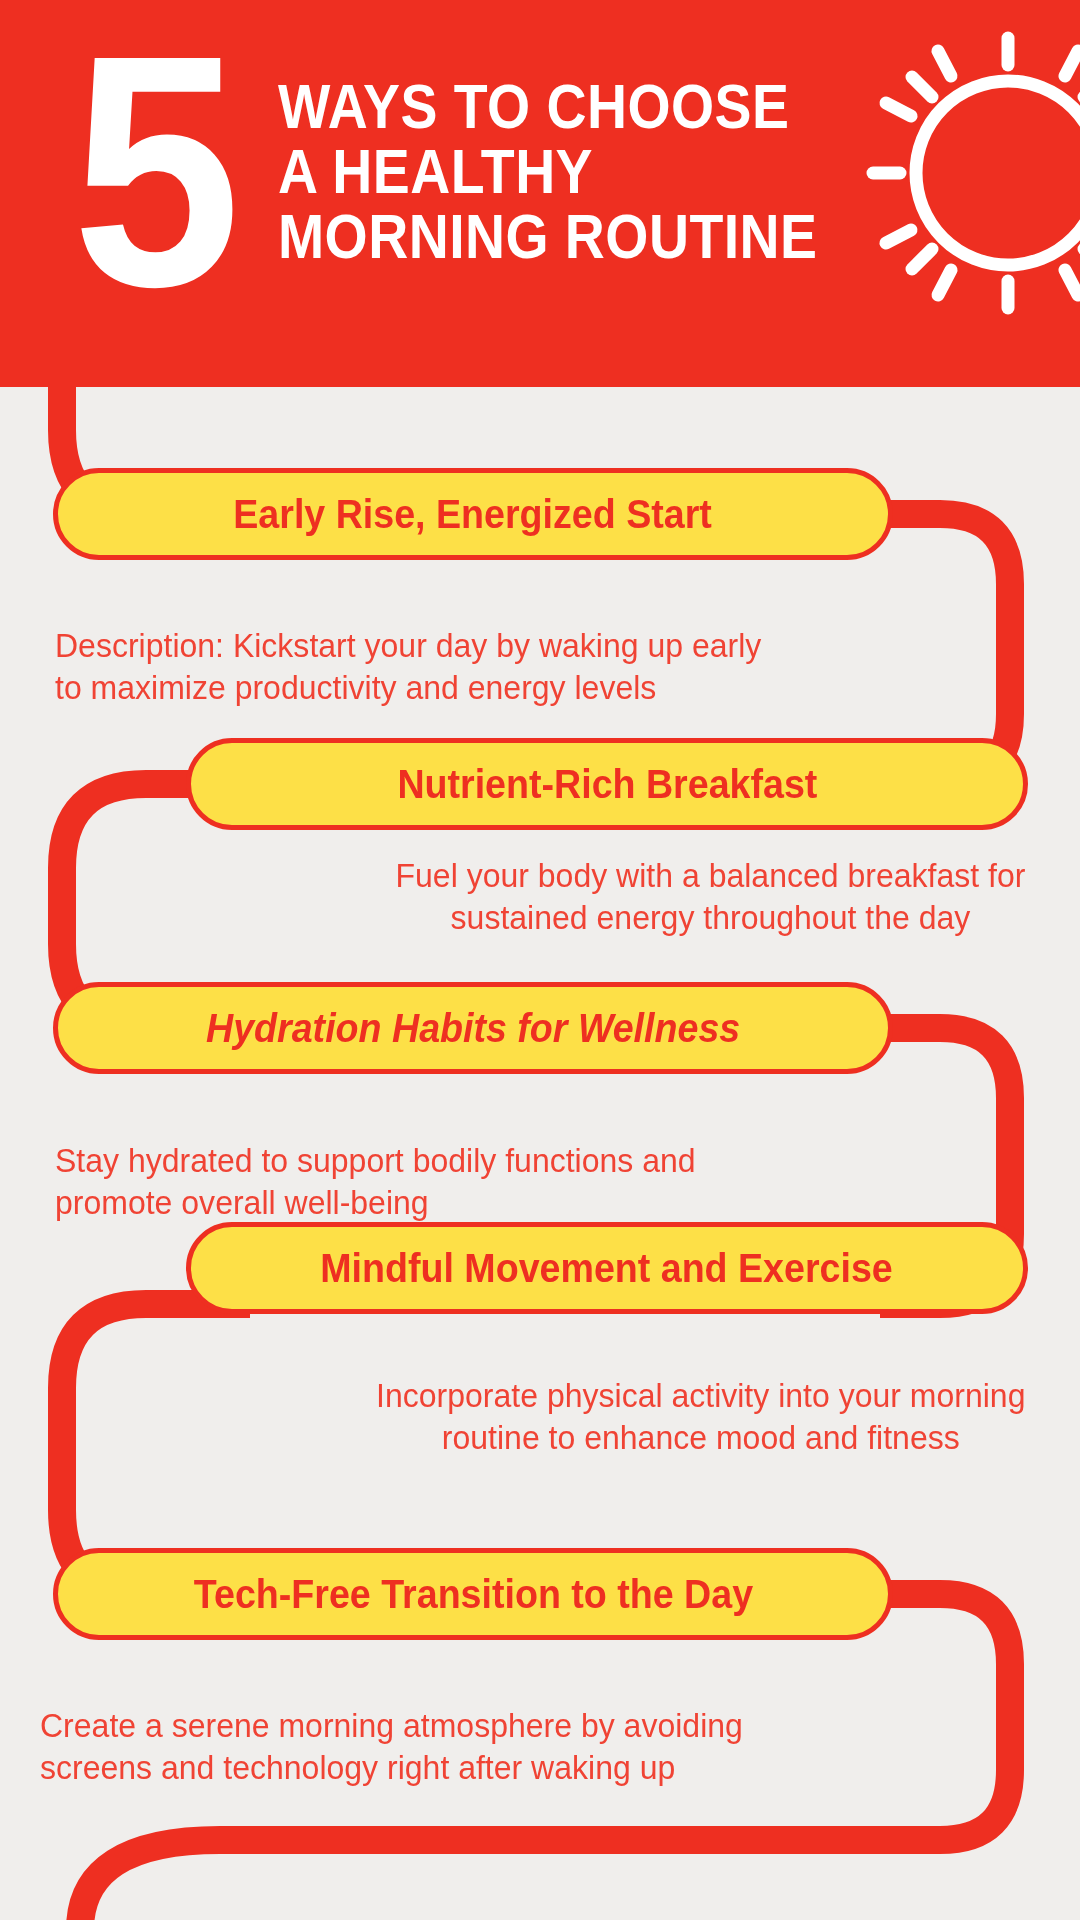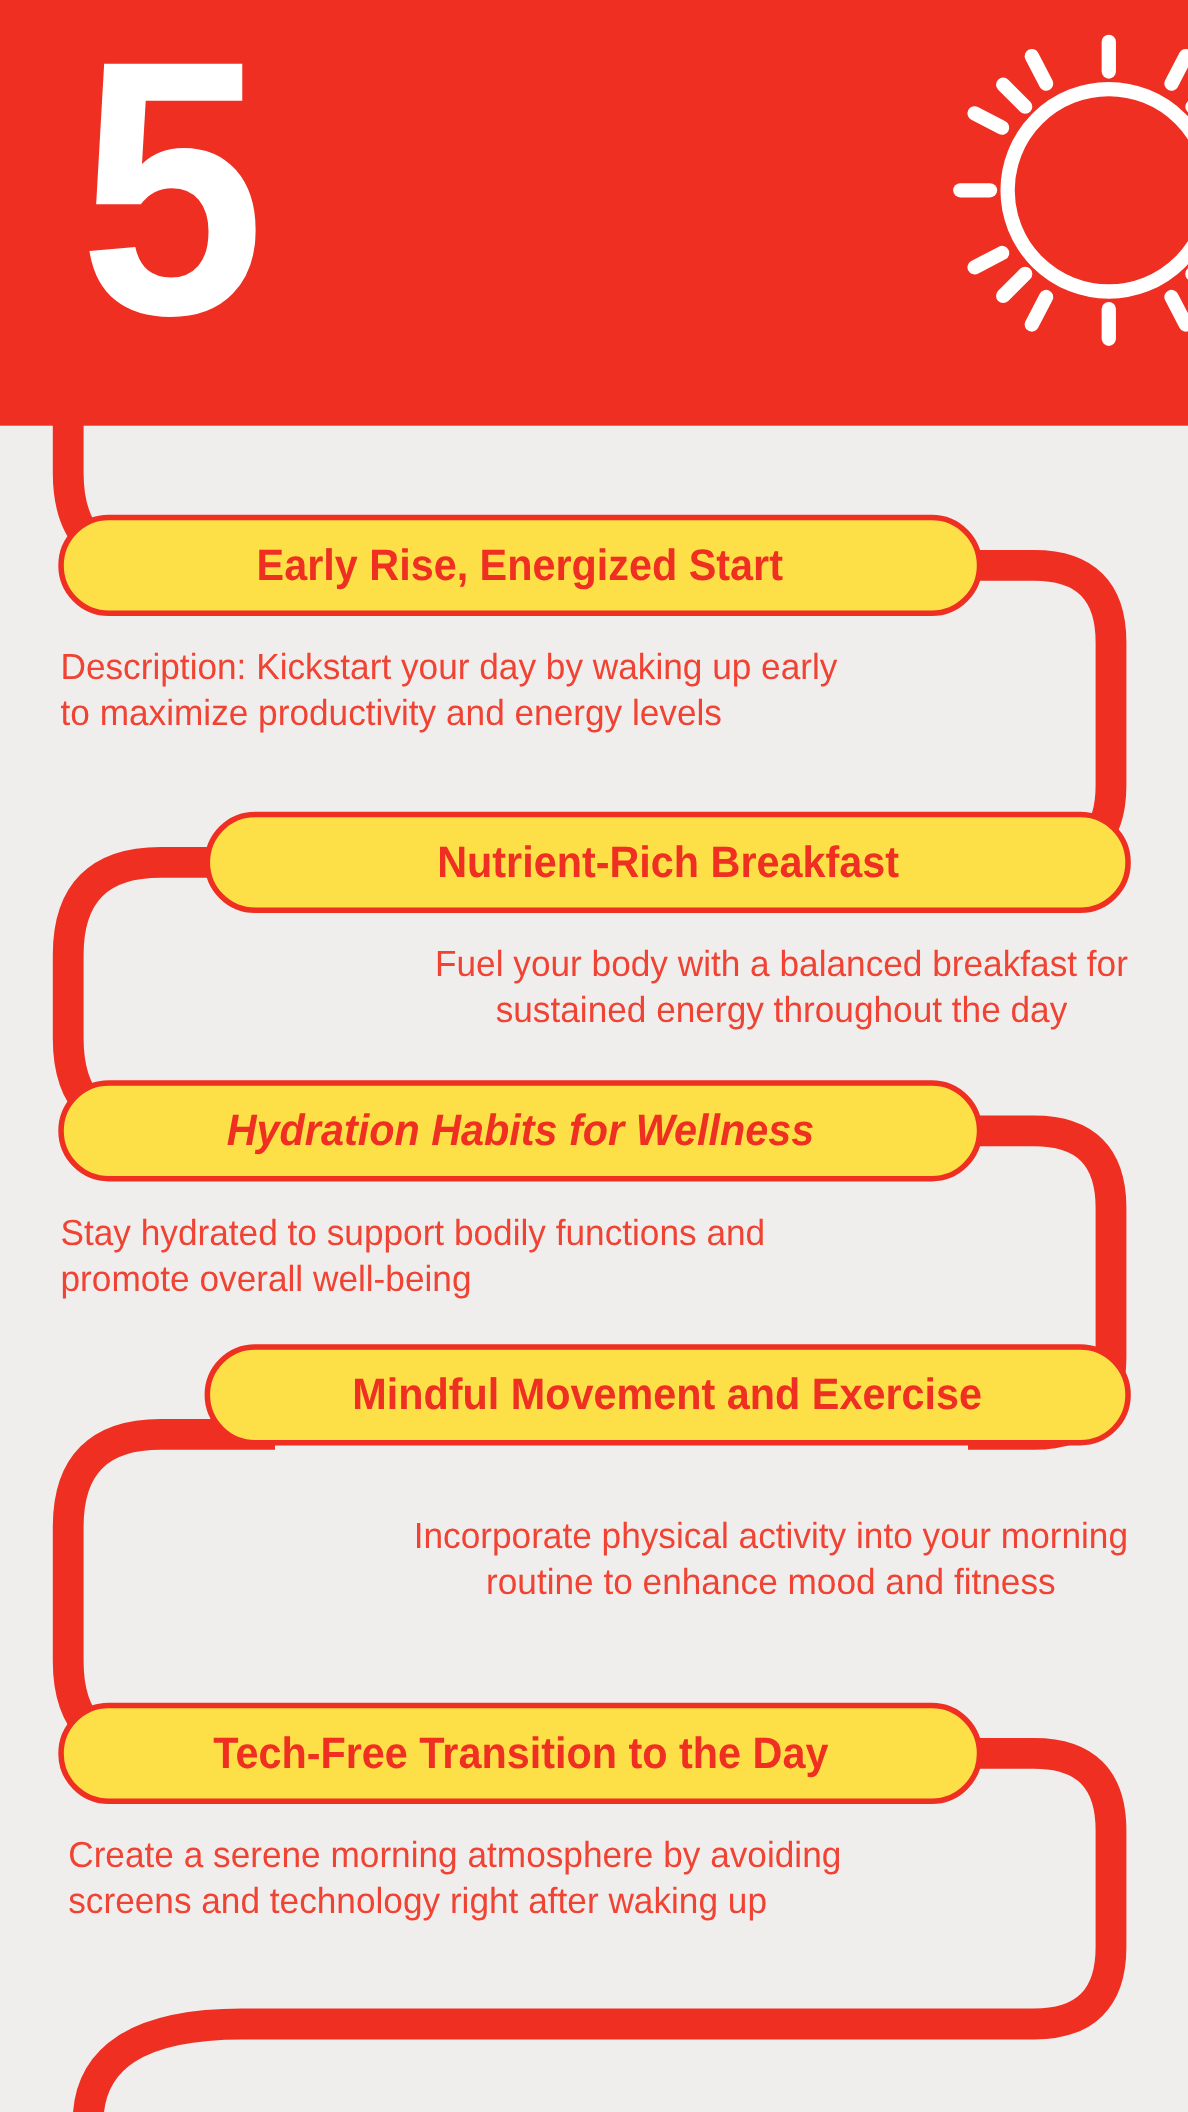--- a/index.html
+++ b/index.html
@@ -118,40 +118,40 @@
     position: absolute;
     font-family: "Liberation Sans Narrow", "Liberation Sans", sans-serif;
     font-weight: 400;
     font-size: 33px;
     line-height: 1.27;
     color: #F04334;
     letter-spacing: 0px;
     z-index: 4;
   }
   .desc span { display: block; white-space: nowrap; transform: scaleX(0.97); }
-  .desc.align-left  { text-align: left;  transform-origin: left top; }
+  .desc.align-left  { text-align: left;  transform-origin: left top; margin-top: 40px; }
   .desc.align-right { text-align: center; transform-origin: right top; }
   .desc.align-right span { transform-origin: right center; }
   .desc.align-left  span { transform-origin: left center; }
 
   
   #card-1 .pill { left: 53px;  width: 840px; top: 468px; }
   #card-1 .desc { left: 55px;  top: 585px; }
 
   #card-2 .pill { left: 186px; width: 842px; top: 738px; text-align: center; }
   #card-2 .desc { right: 55px; top: 855px; }
 
   #card-3 .pill { left: 53px;  width: 840px; top: 982px; font-style: italic; }
   #card-3 .desc { left: 55px;  top: 1100px; }
 
   #card-4 .pill { left: 186px; width: 842px; top: 1222px; }
   #card-4 .desc { right: 55px; top: 1375px; }
 
   #card-5 .pill { left: 53px;  width: 840px; top: 1548px; }
-  #card-5 .desc { left: 62px;  top: 1665px; }
+  #card-5 .desc { left: 40px;  top: 1665px; }
 </style>
 </head>
 <body>
 
 <div id="page">
 
   <svg id="ribbon" viewBox="0 0 1080 1920" width="1080" height="1920" aria-hidden="true">
 
     <path d="M 62 330
              L 62 430
@@ -192,20 +192,25 @@
              L 1010 1770
              Q 1010 1840 940 1840
              L 220 1840
              Q 80 1840 80 1930" fill="none" stroke="#EE2F21" stroke-width="28" stroke-linecap="butt"></path>
   </svg>
 
   <div id="header">
 
     <div id="hero-numeral">5</div>
 
+    <div id="hero-title">
+      <span class="tline">WAYS TO CHOOSE</span>
+      <span class="tline">A HEALTHY</span>
+      <span class="tline">MORNING ROUTINE</span>
+    </div>
 
     <svg id="sun-graphic" viewBox="0 0 330 330" aria-hidden="true">
       <g stroke="#FFFFFF" stroke-width="13" stroke-linecap="round" fill="none">
         <circle cx="190" cy="165" r="92"></circle>
 
         <line x1="190" y1="30" x2="190" y2="57"></line>
         <line x1="190" y1="273" x2="190" y2="300"></line>
         <line x1="55" y1="165" x2="82" y2="165"></line>
         <line x1="298" y1="165" x2="325" y2="165"></line>
         <line x1="94" y1="69" x2="114" y2="89"></line>

